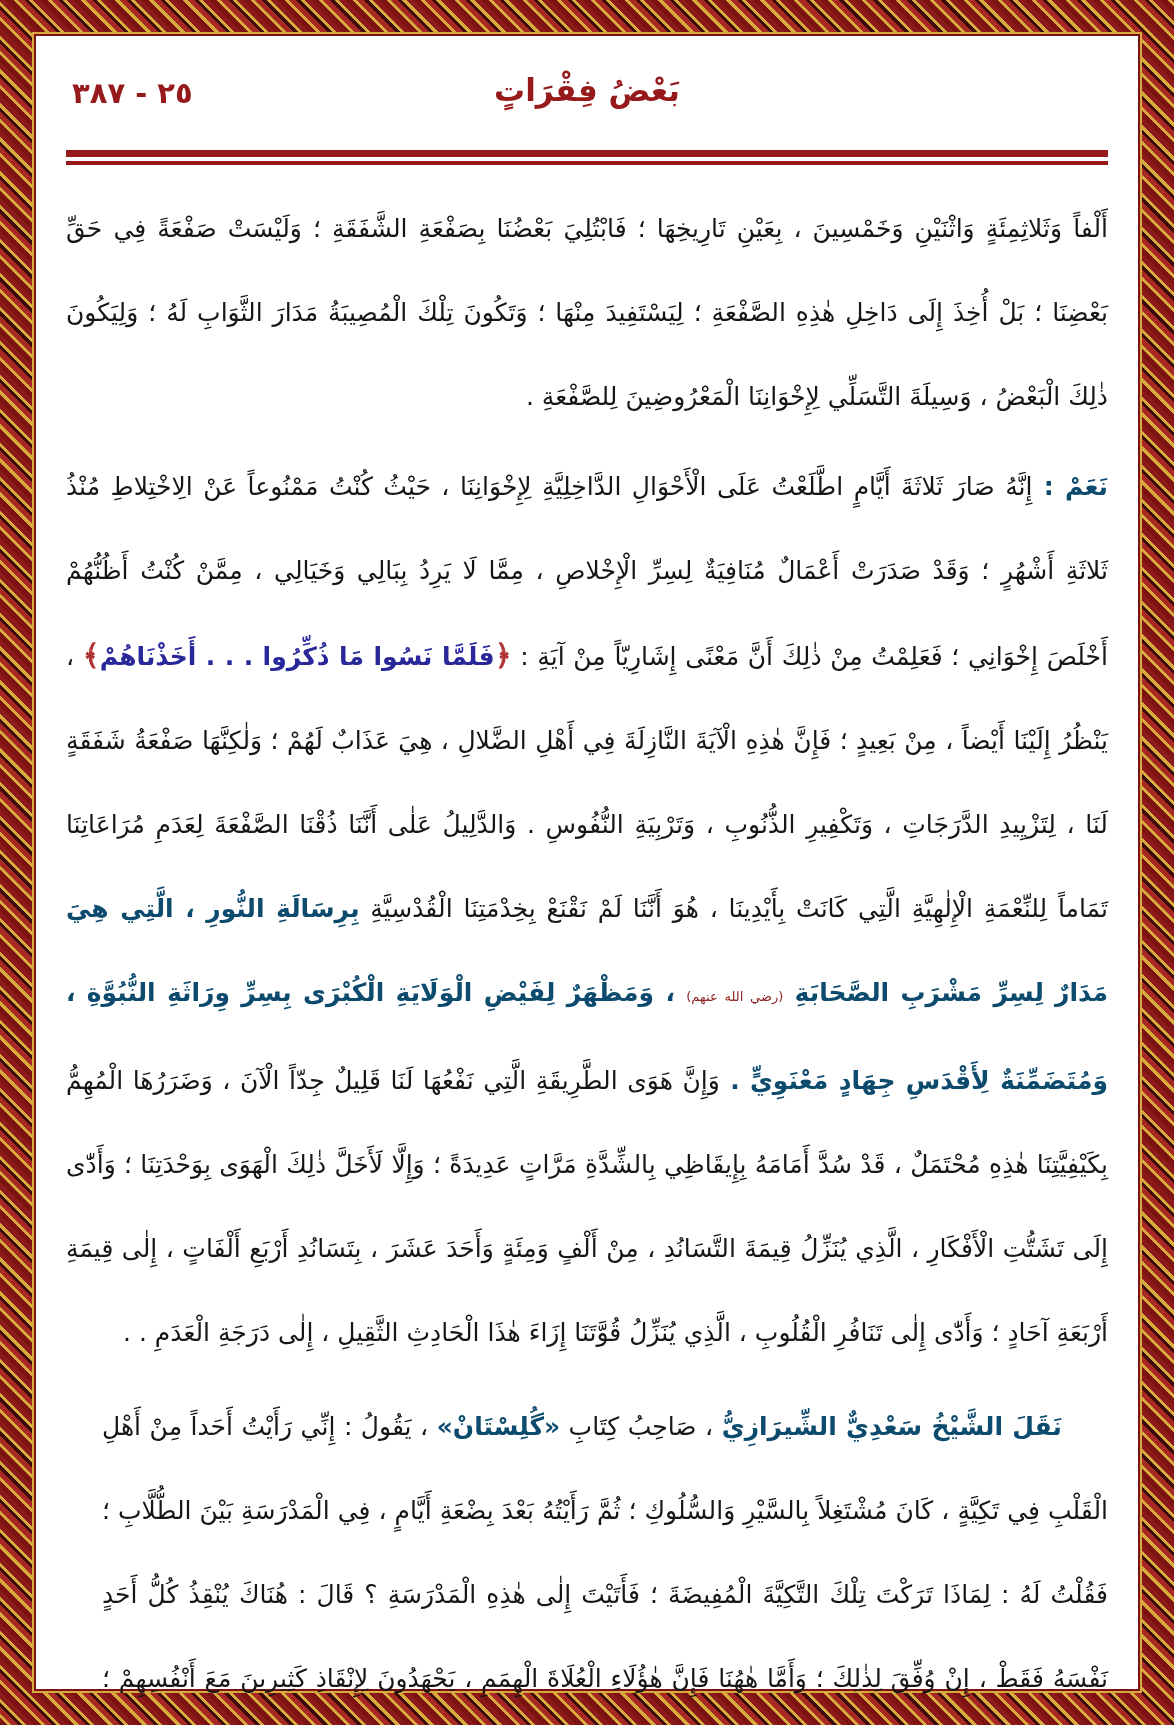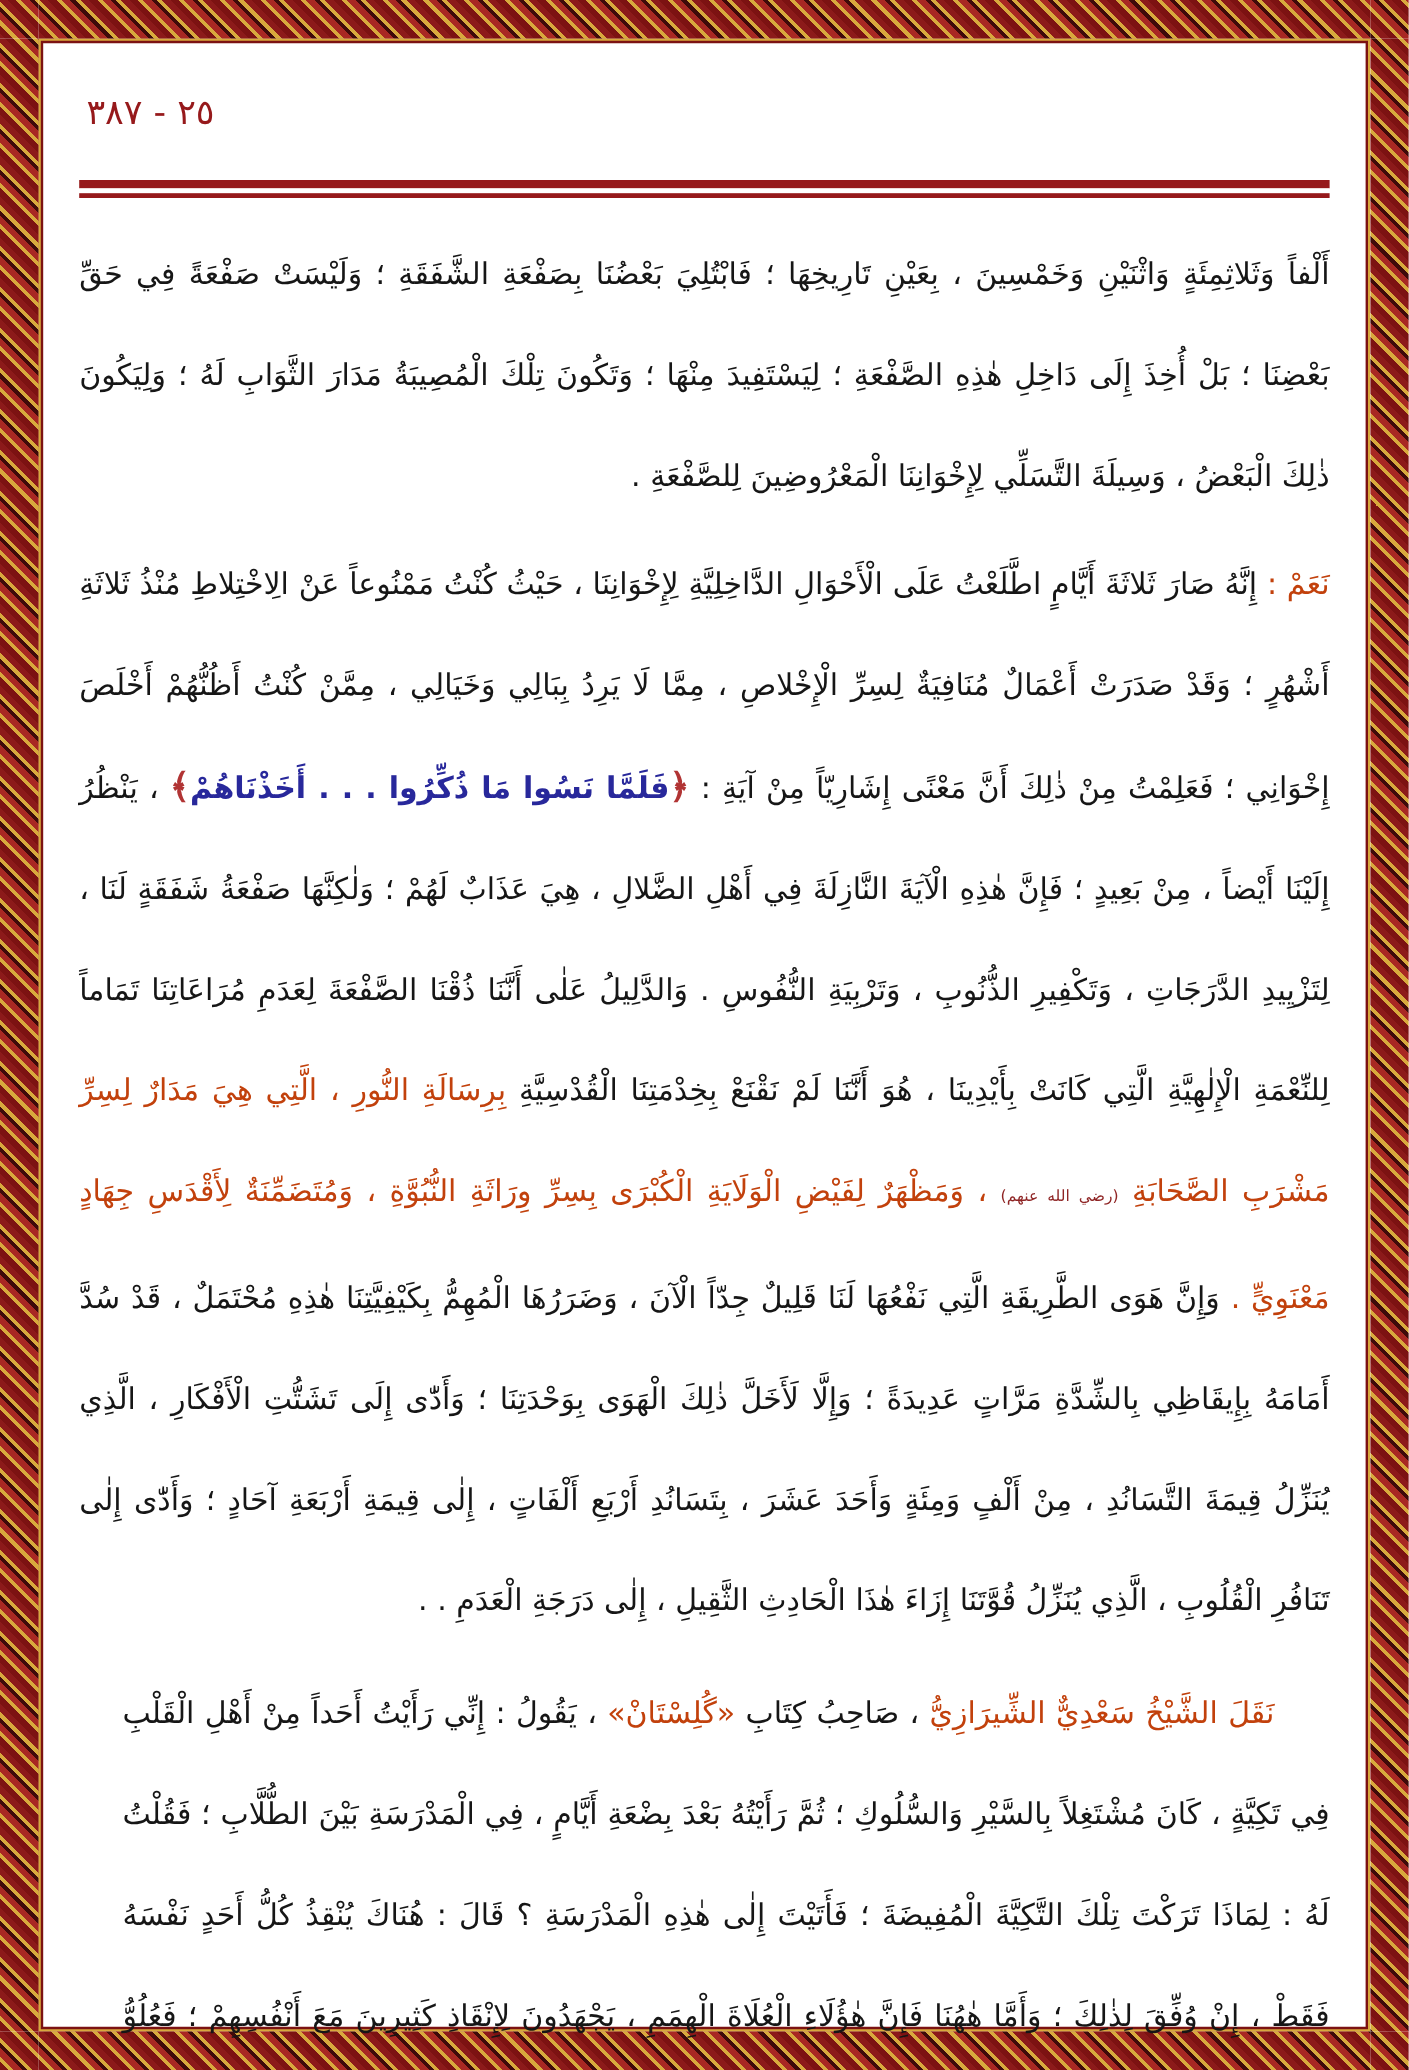--- a/index.html
+++ b/index.html
@@ -11,48 +11,49 @@
       #3f0a0a 13px 16px,#d8a93d 16px 19px,#8c1a1a 19px 24px) 32;
     box-shadow:inset 0 0 0 2px #d8a93d, inset 0 0 0 4px #7c1212;
     background:#ffffff;
     font-family:"DejaVu Sans",sans-serif;
     direction:rtl;
   }
   .content{padding:26px 34px 10px 34px;box-sizing:border-box;}
   .header{position:relative;height:86px;}
   .page-number{
     position:absolute;left:6px;top:18px;
-    color:#96191b;font-size:29px;font-weight:normal;direction:rtl;
+    color:#96191b;font-size:29px;font-weight:bold;direction:rtl;
   }
   .doc-title{
     text-align:center;color:#96191b;font-size:31px;font-weight:bold;
     padding-top:14px;
   }
   .rules{margin-top:6px;}
   .rule-thick{height:7px;background:#96191b;}
   .rule-gap{height:4px;background:#ffffff;}
   .rule-thin{height:4px;background:#96191b;}
   .body-text{margin-top:22px;font-size:25px;line-height:84px;color:#161616;}
   .para{margin:0 0 6px 0;text-align:justify;text-justify:inter-word;}
   .para.statement{margin-bottom:10px;}
   .para.story{text-indent:46px;text-align-last:justify;margin-left:36px;}
   .seg-plain{color:#161616;}
-  .seg-red{color:#c2410c;font-weight:normal;}
+  .seg-red{color:#0c4a6e;font-weight:bold;}
   .seg-blue{color:#28289b;font-weight:bold;}
   .seg-bracket{color:#b13434;font-weight:bold;font-size:1.15em;}
   .seg-honorific{color:#8f2525;font-weight:normal;font-size:13px;letter-spacing:-1px;}
 </style>
 </head>
 <body>
 
 <div class="page">
   <div class="content">
 
     <div class="header">
       <div class="page-number">٢٥ - ٣٨٧</div>
+      <div class="doc-title">بَعْضُ فِقْرَاتٍ</div>
     </div>
 
     <div class="rules">
       <div class="rule-thick"></div>
       <div class="rule-gap"></div>
       <div class="rule-thin"></div>
     </div>
 
     <div class="body-text" id="body-text">
         <p class="para continuation"><span class="seg-plain">أَلْفاً وَثَلاثِمِئَةٍ وَاثْنَيْنِ وَخَمْسِينَ ، بِعَيْنِ تَارِيخِهَا ؛ فَابْتُلِيَ بَعْضُنَا بِصَفْعَةِ الشَّفَقَةِ ؛ وَلَيْسَتْ صَفْعَةً فِي حَقِّ بَعْضِنَا ؛ بَلْ أُخِذَ إِلَى دَاخِلِ هٰذِهِ الصَّفْعَةِ ؛ لِيَسْتَفِيدَ مِنْهَا ؛ وَتَكُونَ تِلْكَ الْمُصِيبَةُ مَدَارَ الثَّوَابِ لَهُ ؛ وَلِيَكُونَ ذٰلِكَ الْبَعْضُ ، وَسِيلَةَ التَّسَلِّي لِإِخْوَانِنَا الْمَعْرُوضِينَ لِلصَّفْعَةِ .</span></p>

